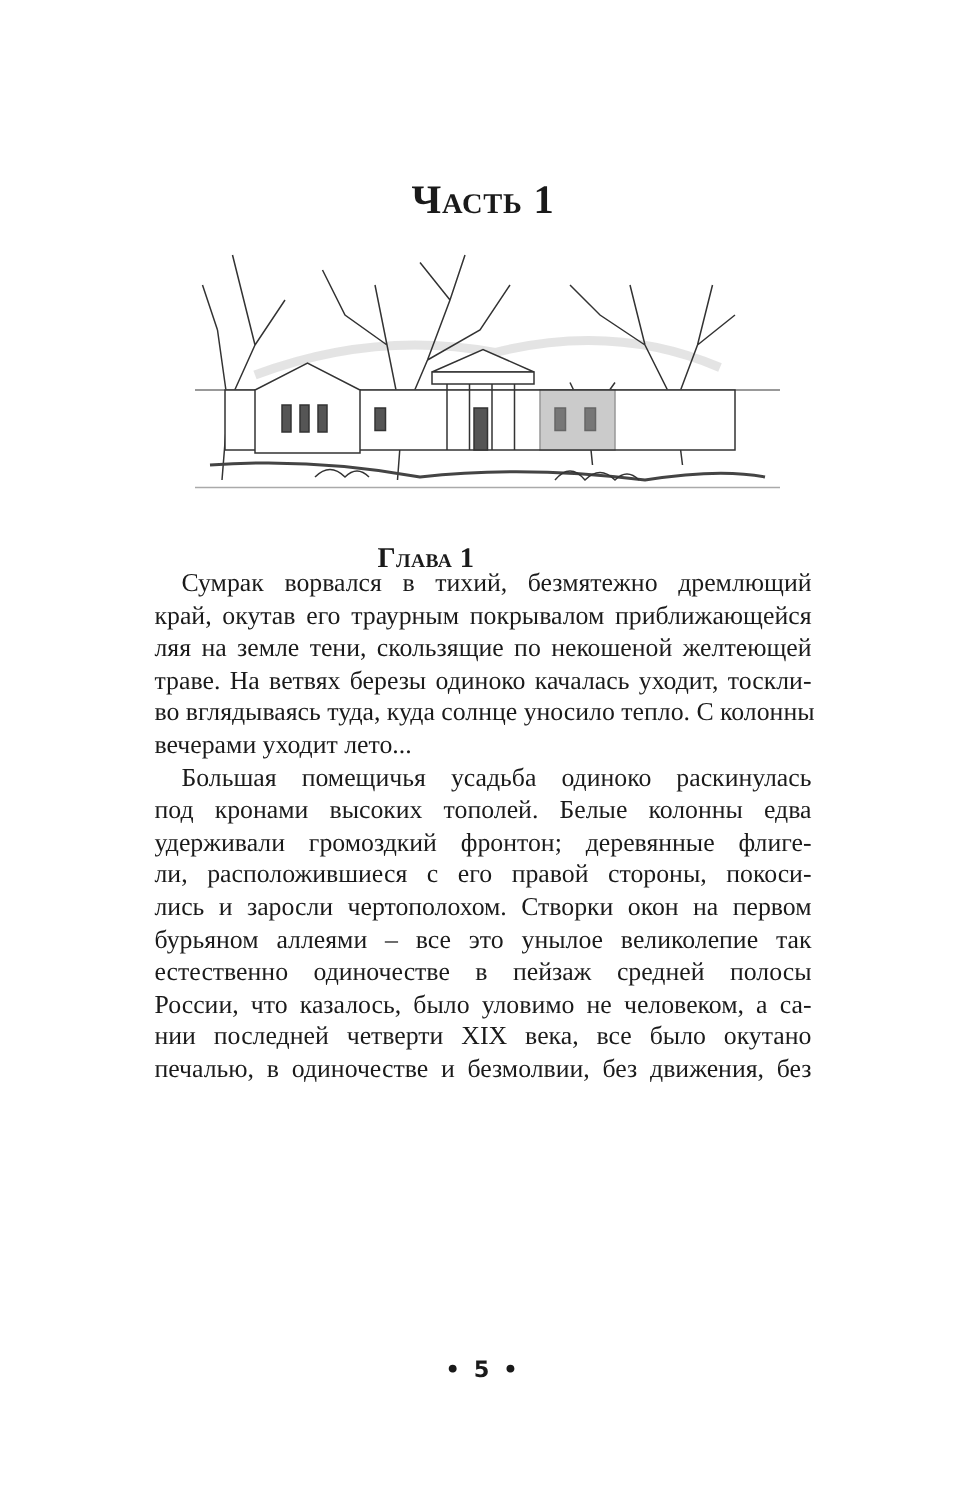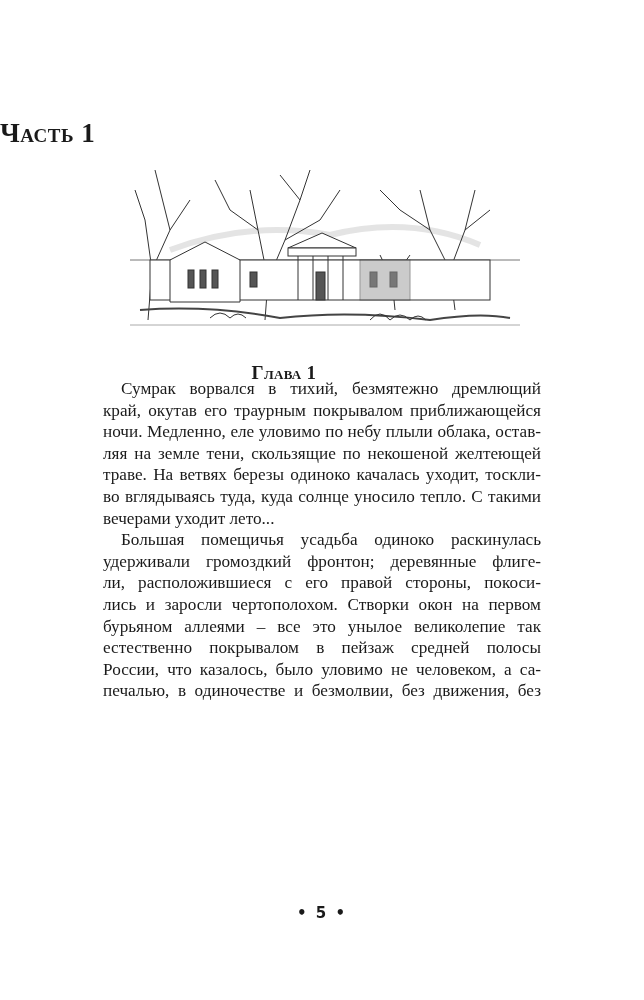--- a/index.html
+++ b/index.html
@@ -1,17 +1,17 @@
 <!DOCTYPE html>
 <html><head>
   <meta charset="utf-8">
   <style>
     html, body { margin: 0; padding: 0; background: #ffffff; }
     body { width: 644px; height: 1000px; position: relative; overflow: hidden; font-family: "Liberation Serif", "DejaVu Serif", serif; color: #1a1a1a; }
-    .part-title { position: absolute; top: 118px; left: 0; width: 644px; text-align: left; font-size: 27px; font-weight: bold; letter-spacing: 0.5px; font-variant: small-caps; }
+    .part-title { position: absolute; top: 118px; left: 0; width: 644px; text-align: center; font-size: 27px; font-weight: bold; letter-spacing: 0.5px; font-variant: small-caps; }
     .illustration { position: absolute; top: 160px; left: 130px; width: 390px; height: 175px; }
     .chapter-title { position: absolute; top: 362px; left: 0; width: 568px; text-align: center; font-size: 19px; font-weight: bold; font-variant: small-caps; letter-spacing: 0.3px; }
     .body-text { position: absolute; top: 378px; left: 103px; width: 438px; }
     .line { display: block; height: 21.6px; line-height: 21.6px; font-size: 17.2px; white-space: nowrap; text-align: justify; text-align-last: justify; }
     .line.last { text-align-last: left; font-family: Liberation Serif, serif; }
     .line.indent { padding-left: 18px; }
     .page-number { position: absolute; top: 904px; left: 0; width: 644px; text-align: center; font-family: "DejaVu Sans", sans-serif; font-weight: bold; font-size: 15px; letter-spacing: 2px; }
   </style>
 </head>
 <body>
@@ -57,28 +57,29 @@
       <path d="M0 165 L390 165" stroke="#aaa"></path>
     </g>
   </svg>
 </div>
 
 <div class="chapter-title">Глава 1</div>
 
 <div class="body-text">
   <span class="line indent">Сумрак ворвался в тихий, безмятежно дремлющий</span>
   <span class="line">край, окутав его траурным покрывалом приближающейся</span>
-  <span class="line">ночи. Медленно, еле уловимо по небу плыли облака, остав-</span>
   <span class="line">ляя на земле тени, скользящие по некошеной желтеющей</span>
   <span class="line">траве. На ветвях березы одиноко качалась уходит, тоскли-</span>
-  <span class="line">во вглядываясь туда, куда солнце уносило тепло. С такими</span>
+  <span class="line">во вглядываясь туда, куда солнце уносило тепло. С колонны</span>
   <span class="line last">вечерами уходит лето...</span>
   <span class="line indent">Большая помещичья усадьба одиноко раскинулась</span>
+  <span class="line">под кронами высоких тополей. Белые колонны едва</span>
   <span class="line">удерживали громоздкий фронтон; деревянные флиге-</span>
   <span class="line">ли, расположившиеся с его правой стороны, покоси-</span>
   <span class="line">лись и заросли чертополохом. Створки окон на первом</span>
   <span class="line">бурьяном аллеями – все это унылое великолепие так</span>
-  <span class="line">естественно покрывалом в пейзаж средней полосы</span>
+  <span class="line">естественно одиночестве в пейзаж средней полосы</span>
   <span class="line">России, что казалось, было уловимо не человеком, а са-</span>
+  <span class="line">нии последней четверти XIX века, все было окутано</span>
   <span class="line">печалью, в одиночестве и безмолвии, без движения, без</span>
 </div>
 
 <div class="page-number">• 5 •</div>
 
 </body></html>

